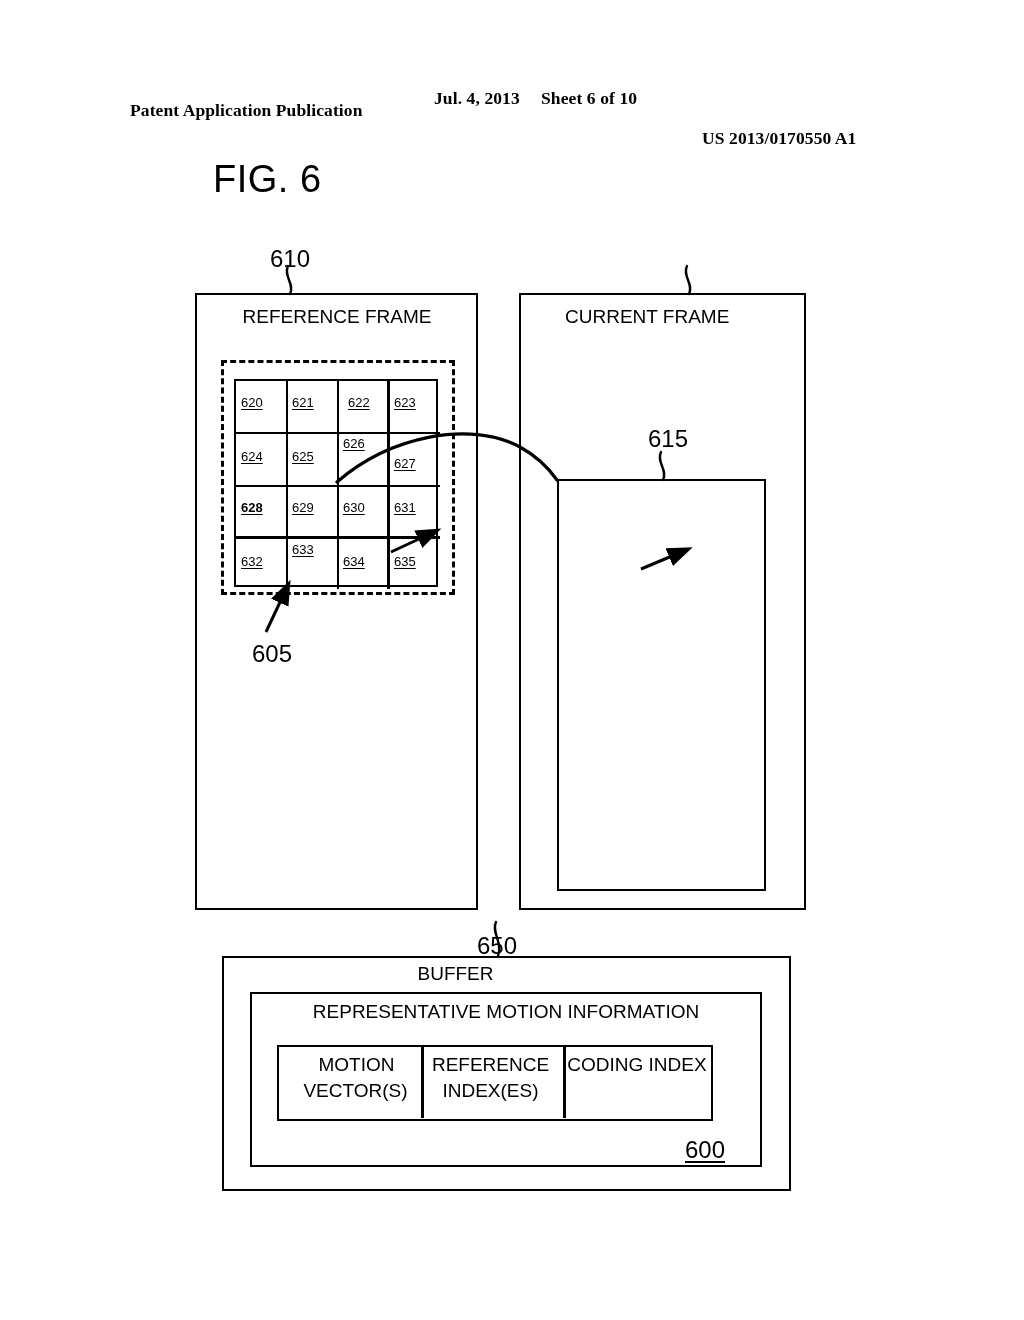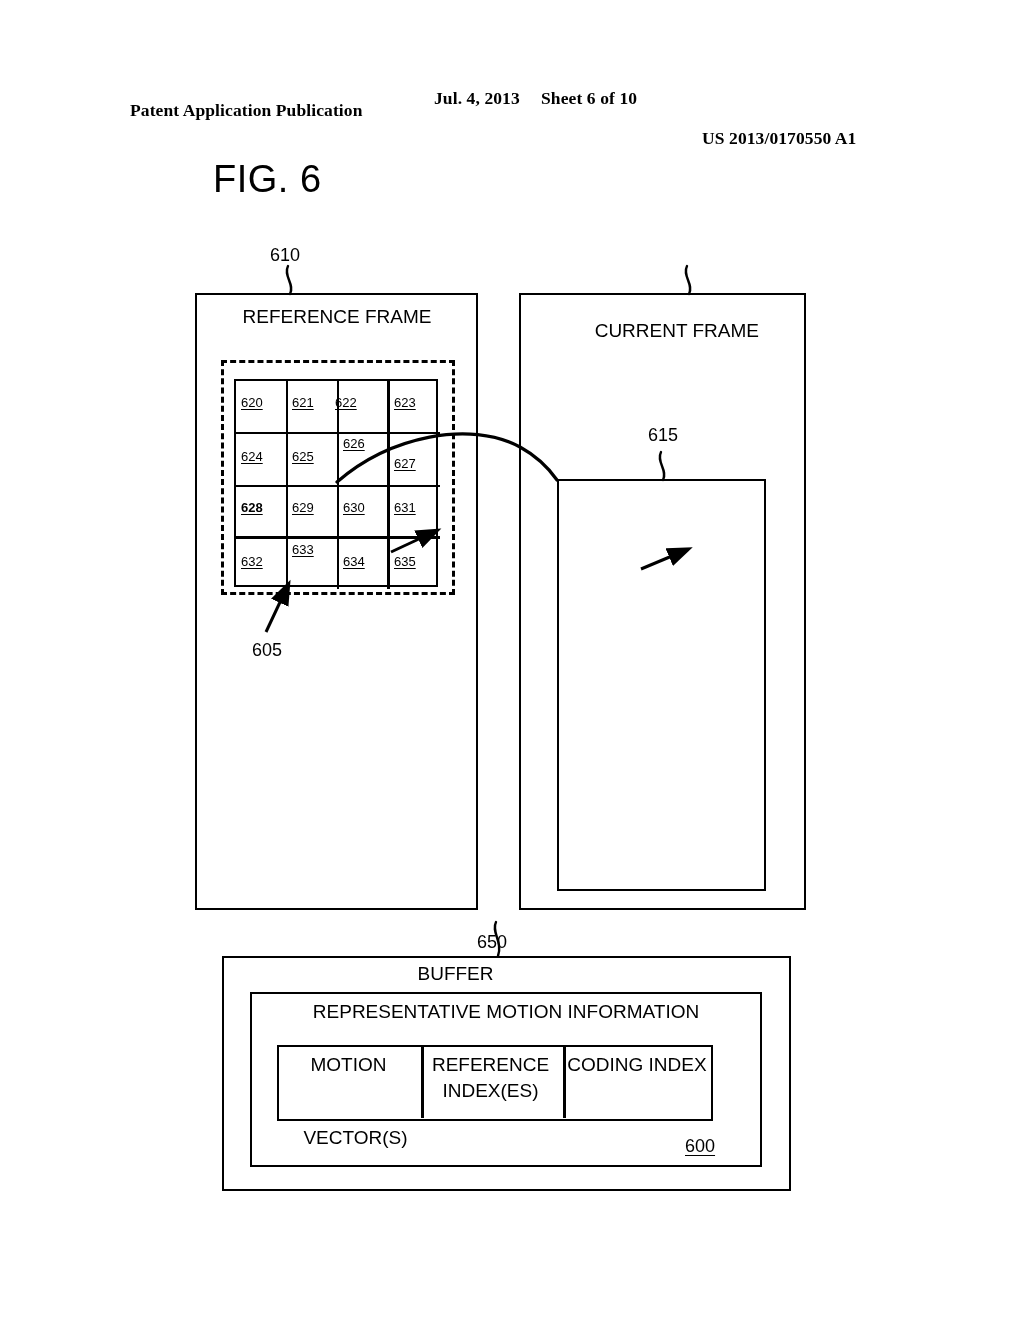--- a/index.html
+++ b/index.html
@@ -44,21 +44,21 @@
   }
 
   
   .lbl {
     position: absolute;
     font-size: 19px;
     white-space: nowrap;
   }
   .lbl-ref {
     position: absolute;
-    font-size: 18px;
+    font-size: 24px;
     white-space: nowrap;
   }
   .cell-num {
     position: absolute;
     font-size: 13px;
     text-decoration: underline;
     text-underline-offset: 2px;
     white-space: nowrap;
   }
   .underlined { text-decoration: underline; text-underline-offset: 2.5px; }
@@ -132,63 +132,63 @@
   <div class="gline-v" style="left:49.8px;"></div>
   <div class="gline-v" style="left:100.5px;"></div>
   <div class="gline-v" style="left:151.2px;"></div>
   <div class="gline-h" style="top:50.8px;"></div>
   <div class="gline-h" style="top:103.5px;"></div>
   <div class="gline-h" style="top:155.2px;"></div>
 </div>
 
 <div class="cell-num" style="left:241px; top:395px;">620</div>
 <div class="cell-num" style="left:292px; top:395px;">621</div>
-<div class="cell-num" style="left:335px; top:395px;">622</div>
+<div class="cell-num" style="left:348px; top:395px;">622</div>
 <div class="cell-num" style="left:394px; top:395px;">623</div>
 
 <div class="cell-num" style="left:241px; top:449px;">624</div>
 <div class="cell-num" style="left:292px; top:449px;">625</div>
 <div class="cell-num" style="left:343px; top:436px;">626</div>
 <div class="cell-num" style="left:394px; top:456px;">627</div>
 
 <div class="cell-num" style="left:241px; top:500px;font-weight:bold;">628</div>
 <div class="cell-num" style="left:292px; top:500px;">629</div>
 <div class="cell-num" style="left:343px; top:500px;">630</div>
 <div class="cell-num" style="left:394px; top:500px;">631</div>
 
 <div class="cell-num" style="left:241px; top:554px;">632</div>
 <div class="cell-num" style="left:292px; top:542px;">633</div>
 <div class="cell-num" style="left:343px; top:554px;">634</div>
 <div class="cell-num" style="left:394px; top:554px;">635</div>
 
 <div class="box" id="current-frame-box" style="left:519px; top:293px; width:287px; height:617px;"></div>
 
-<div class="lbl" style="left:565px; top:320px; width:194px; text-align:right;">CURRENT FRAME</div>
+<div class="lbl" style="left:565px; top:306px; width:194px; text-align:left;">CURRENT FRAME</div>
 
 <div class="lbl-ref" style="left:648px; top:425px;">615</div>
 
 <div class="box-thin" id="current-region-box" style="left:557px; top:479px; width:209px; height:412px;"></div>
 
 <div class="box" id="buffer-outer" style="left:222px; top:956px; width:569px; height:235px;"></div>
 
 <div class="lbl" style="left:222px; top:963px; width:467px; text-align:center;">BUFFER</div>
 
 <div class="lbl-ref" style="left:477px; top:899px;margin-top:33px;">650</div>
 
 <div class="box" id="buffer-inner" style="left:250px; top:992px; width:512px; height:175px;"></div>
 
 <div class="lbl" style="left:250px; top:1001px; width:512px; text-align:center;">REPRESENTATIVE MOTION INFORMATION</div>
 
 <div class="box" id="buffer-fields" style="left:277px; top:1045px; width:436px; height:76px;">
   <div class="vdiv" style="left:142px; top:0; height:71px;"></div>
   <div class="vdiv" style="left:284px; top:0; height:71px;"></div>
 </div>
 
-<div class="lbl" style="left:277px; top:1054px; width:143px; text-align:center;">MOTION</div>
-<div class="lbl" style="left:277px; top:1080px; width:157px; text-align:center;margin-top:47px;">VECTOR(S)</div>
+<div class="lbl" style="left:277px; top:1054px; width:143px; text-align:center;padding-left:8px;">MOTION</div>
+<div class="lbl" style="left:277px; top:1080px; width:157px; text-align:center;">VECTOR(S)</div>
 
 <div class="lbl" style="left:419px; top:1054px; width:143px; text-align:center;">REFERENCE</div>
 <div class="lbl" style="left:419px; top:1080px; width:143px; text-align:center;">INDEX(ES)</div>
 
 <div class="lbl" style="left:561px; top:1054px; width:152px; text-align:center;">CODING INDEX</div>
 
 <div class="lbl-ref underlined" style="left:685px; top:1136px;">600</div>
 
 <svg id="overlay" viewBox="0 0 1024 1320">
   <defs>

